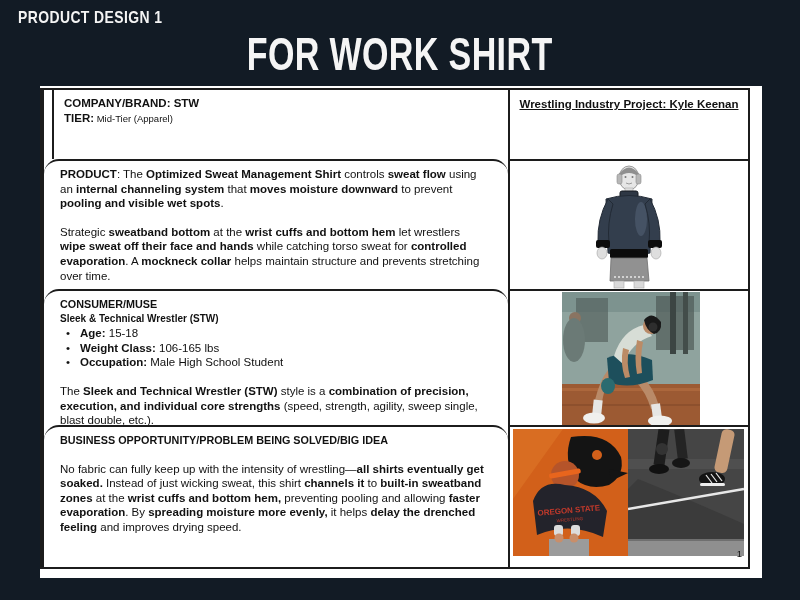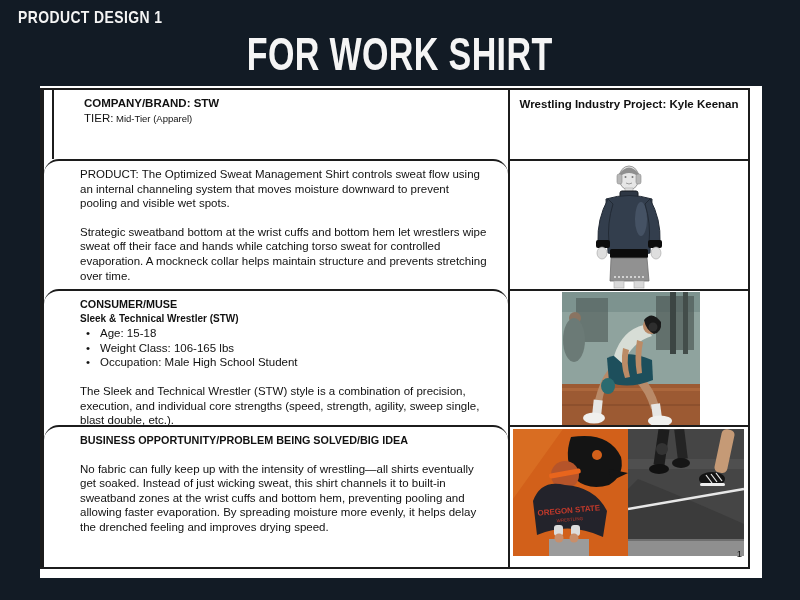--- a/index.html
+++ b/index.html
@@ -26,25 +26,25 @@
 
   
   .card { position:absolute; left:40px; top:86px; width:722px; height:492px; background:#ffffff; }
   .tframe {
     position:absolute; left:0; top:2px; width:710px; height:481px;
     border:2px solid #1c1c1c; border-left-width:4px;
     display:grid; grid-template-columns:464px 240px; grid-template-rows:69px 130px 136px auto;
     background:#fff;
   }
   .cell { position:relative; overflow:hidden; background:#fff; }
-  .c2 { border-left:2px solid #1c1c1c; }
+  .c2 { border-left:2px solid #1c1c1c;text-decoration:underline; }
   .r2, .r3, .r4 { border-top:2px solid #1c1c1c; }
 
-  .cell p, .line, .sec, .sub, .bullet { font-size:11.5px; line-height:14.6px;margin-left:20px; }
-  b { font-weight:normal; }
+  .cell p, .line, .sec, .sub, .bullet { font-size:11.5px; line-height:14.6px; }
+  b { font-weight:bold; }
 
   
   .info-inner { height:100%; margin-left:8px; border-left:2px solid #1c1c1c; padding:6px 10px 0 10px; }
   .line { font-weight:bold; }
   .line.rel { position:relative; }
   .gender { position:absolute; left:222px; top:0; font-weight:bold; }
   .tier-val { font-size:9.5px; font-weight:normal; }
   .project-cell-inner { padding-top:8px; text-align:center; font-weight:bold; font-size:11.5px; }
 
   

